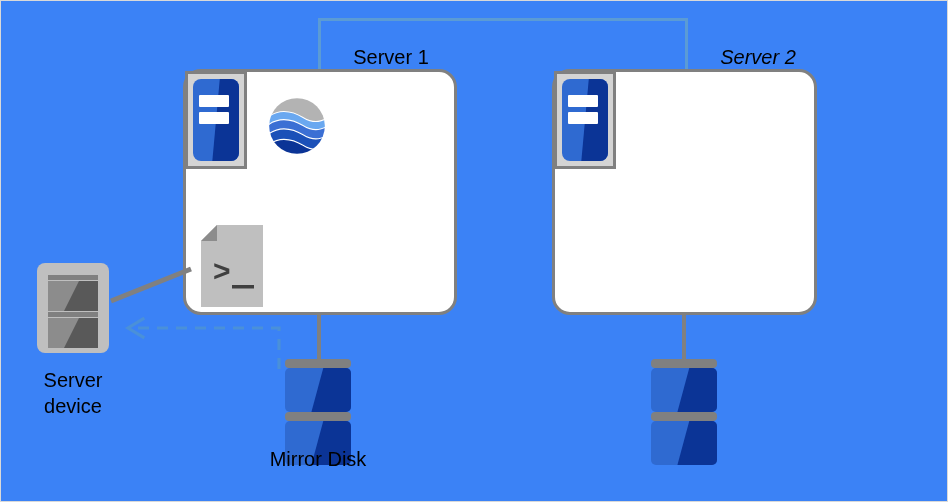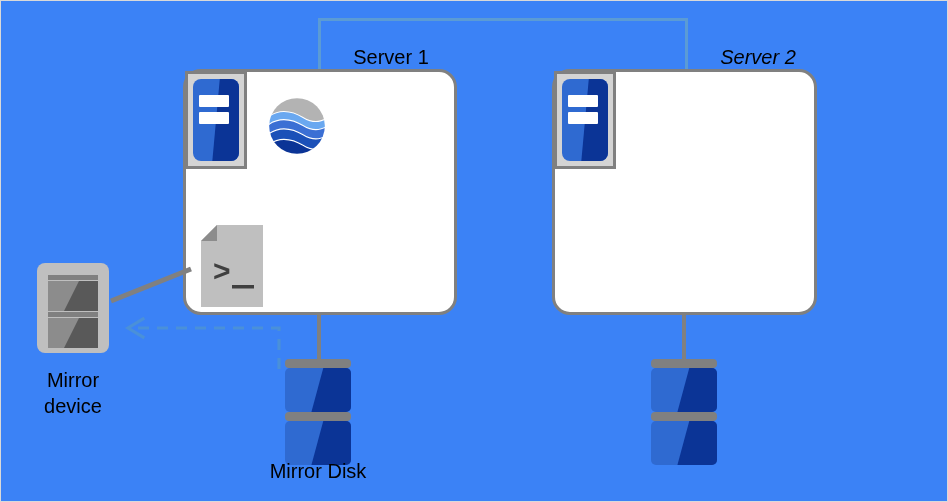--- a/index.html
+++ b/index.html
@@ -124,21 +124,21 @@
     <div class="cap" style="top:12px;"></div>
     <div class="seg" style="top:18px;">
       <div class="hi"></div>
     </div>
     <div class="cap" style="top:49px;"></div>
     <div class="seg" style="top:55px;">
       <div class="hi"></div>
     </div>
   </div>
 
-  <div style="position:absolute;left:12px;top:366px;width:120px;text-align:center;color:#000;font-size:20px;line-height:26px;white-space:pre;">Mirror
+  <div style="position:absolute;left:12px;top:366px;width:120px;text-align:center;color:#000;font-size:20px;line-height:26px;white-space:pre;">Server
 device</div>
 
   <svg class="abs" style="left:100px;top:260px;width:110px;height:60px;overflow:visible;">
     <line x1="10" y1="40" x2="90" y2="8" stroke="#808080" stroke-width="5"></line>
   </svg>
 
   <svg class="abs" style="left:110px;top:310px;width:175px;height:60px;overflow:visible;">
     <polyline points="168,58 168,17 22,17" fill="none" stroke="#4a90d9" stroke-width="3.2" stroke-dasharray="11,8"></polyline>
     <polyline points="32,8 17,17 32,26" fill="none" stroke="#4a90d9" stroke-width="3.2" stroke-linecap="square"></polyline>
   </svg>
@@ -149,21 +149,21 @@
     <div class="plate"></div>
     <div class="cyl">
       <div class="shade"></div>
     </div>
     <div class="plate"></div>
     <div class="cyl">
       <div class="shade"></div>
     </div>
   </div>
 
-  <div class="lbl ctr" style="left:247px;top:458px;width:140px;">Mirror Disk</div>
+  <div class="lbl ctr" style="left:247px;top:446px;width:140px;">Mirror Disk</div>
 
   <div class="wire" style="left:681px;top:314px;width:4px;height:48px;"></div>
 
   <div class="disk" style="left:650px;top:358px;">
     <div class="plate"></div>
     <div class="cyl">
       <div class="shade"></div>
     </div>
     <div class="plate"></div>
     <div class="cyl">

